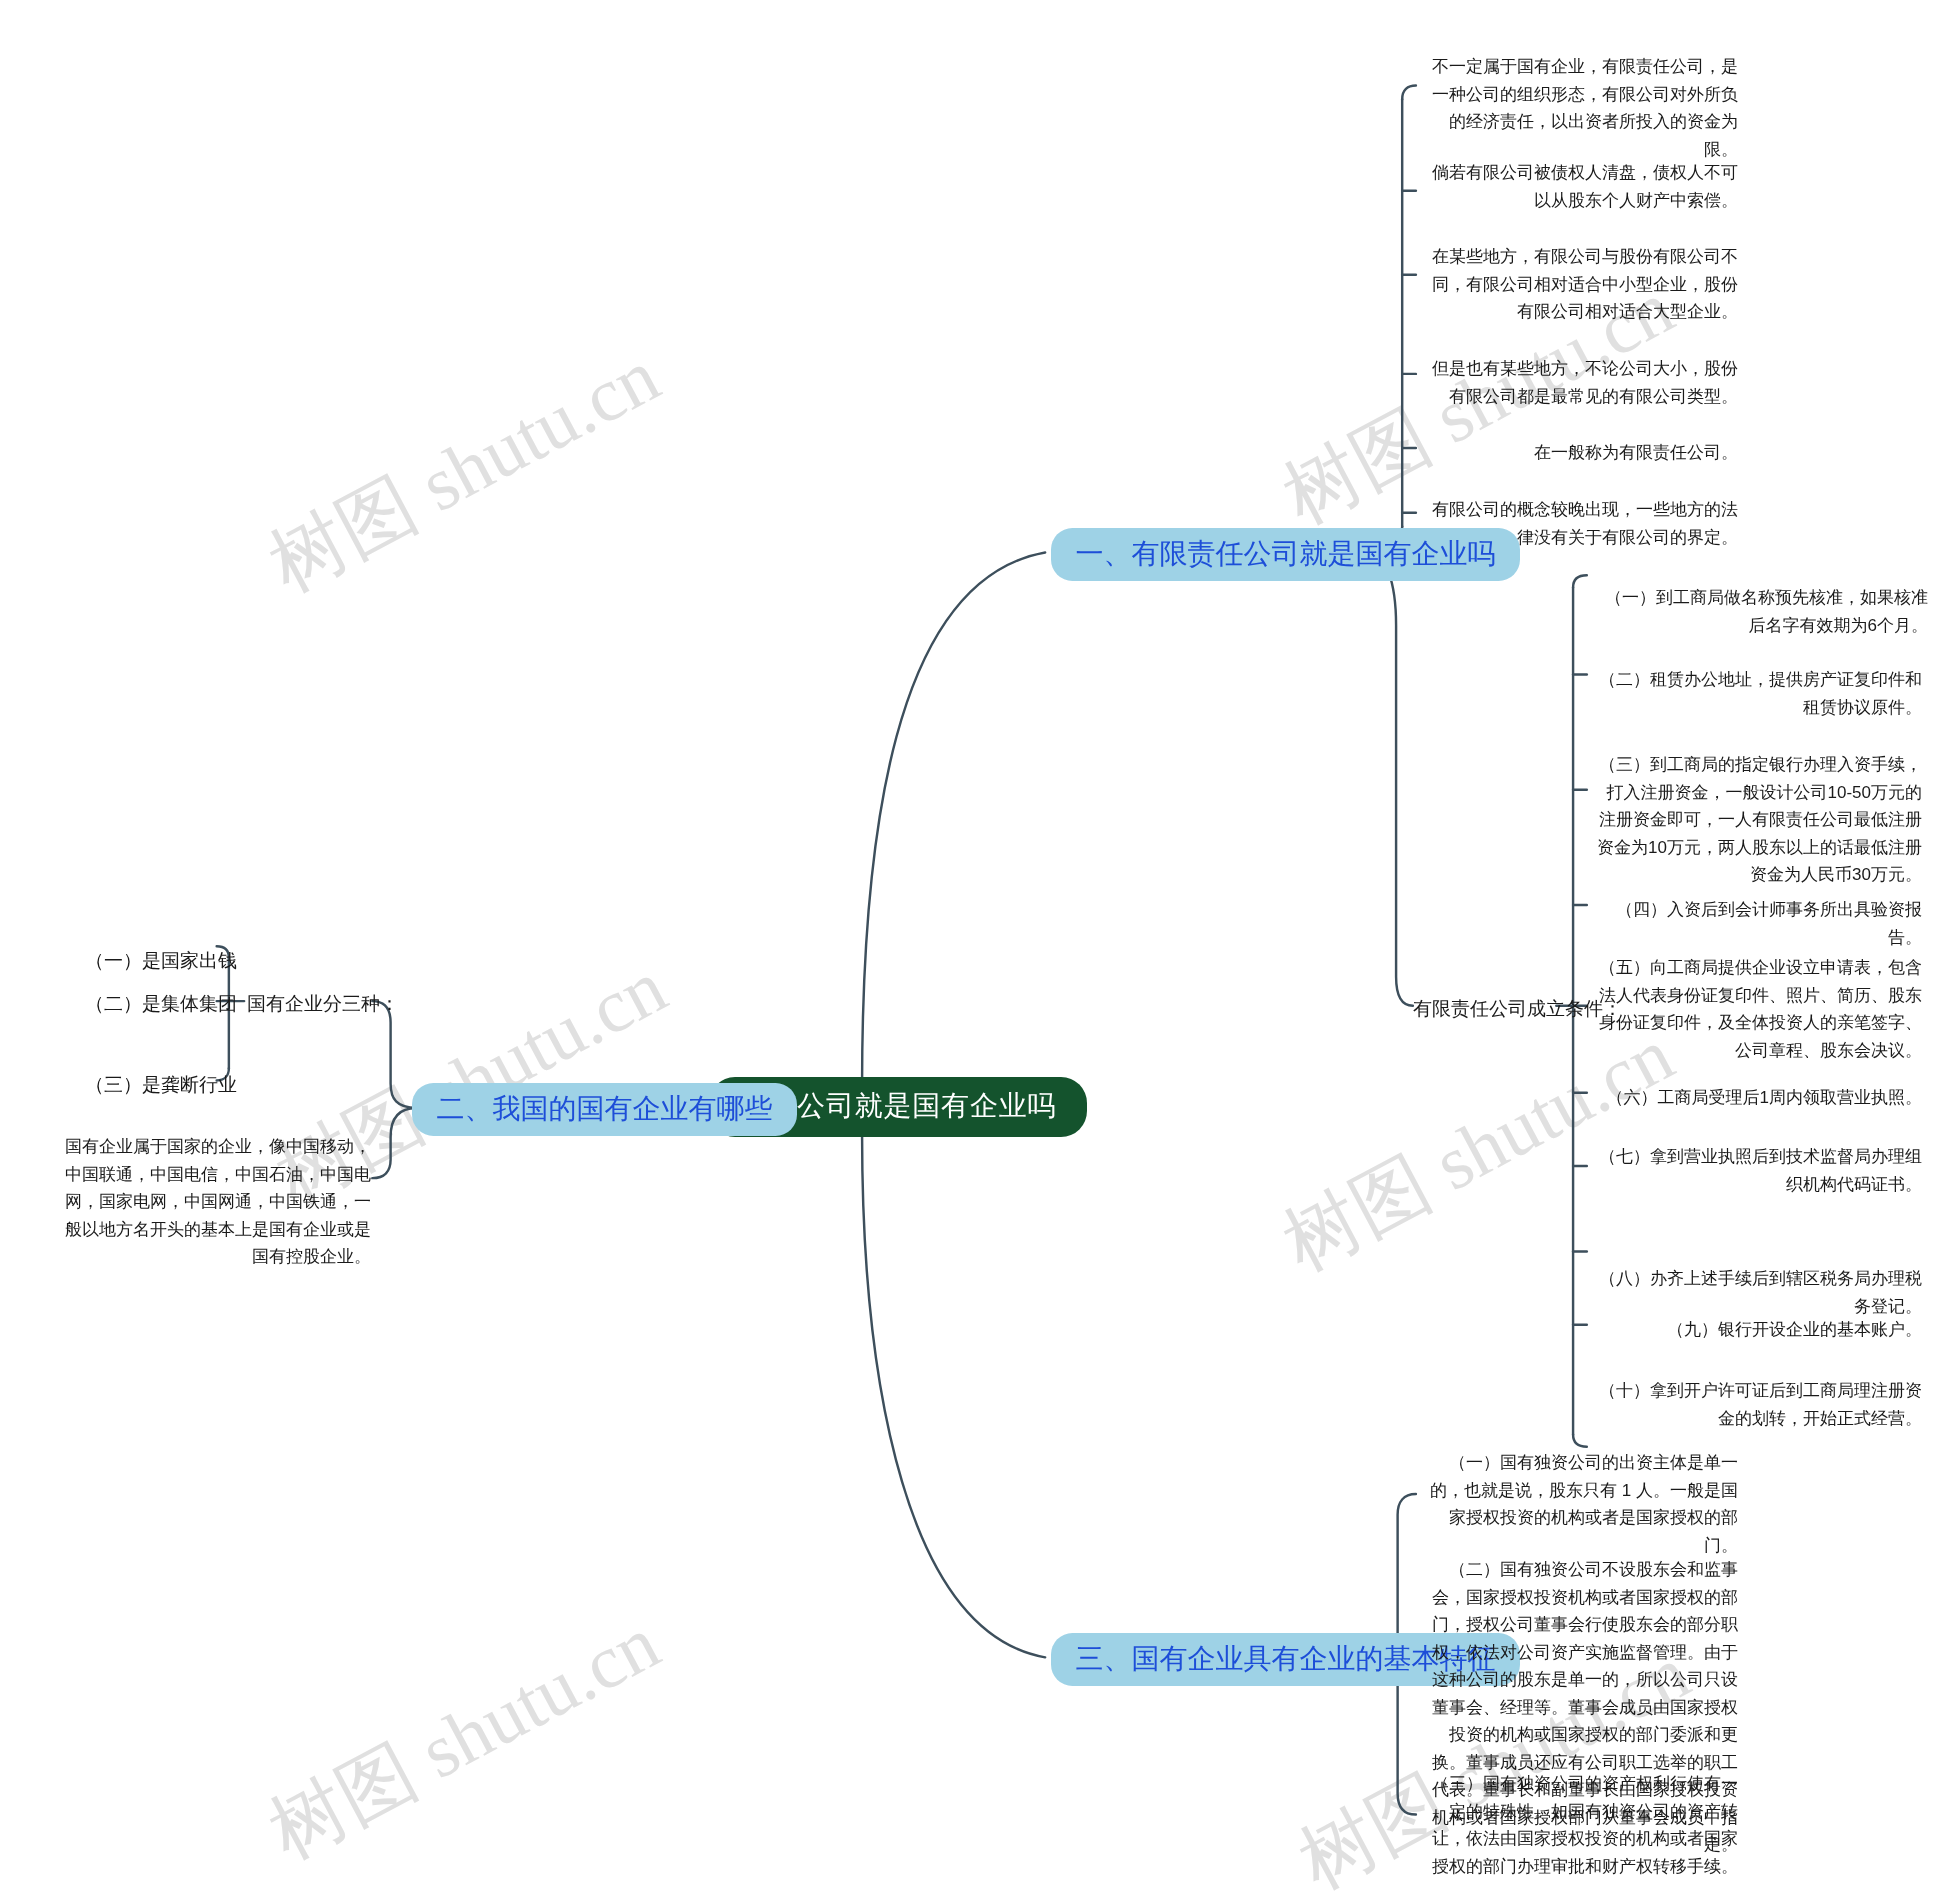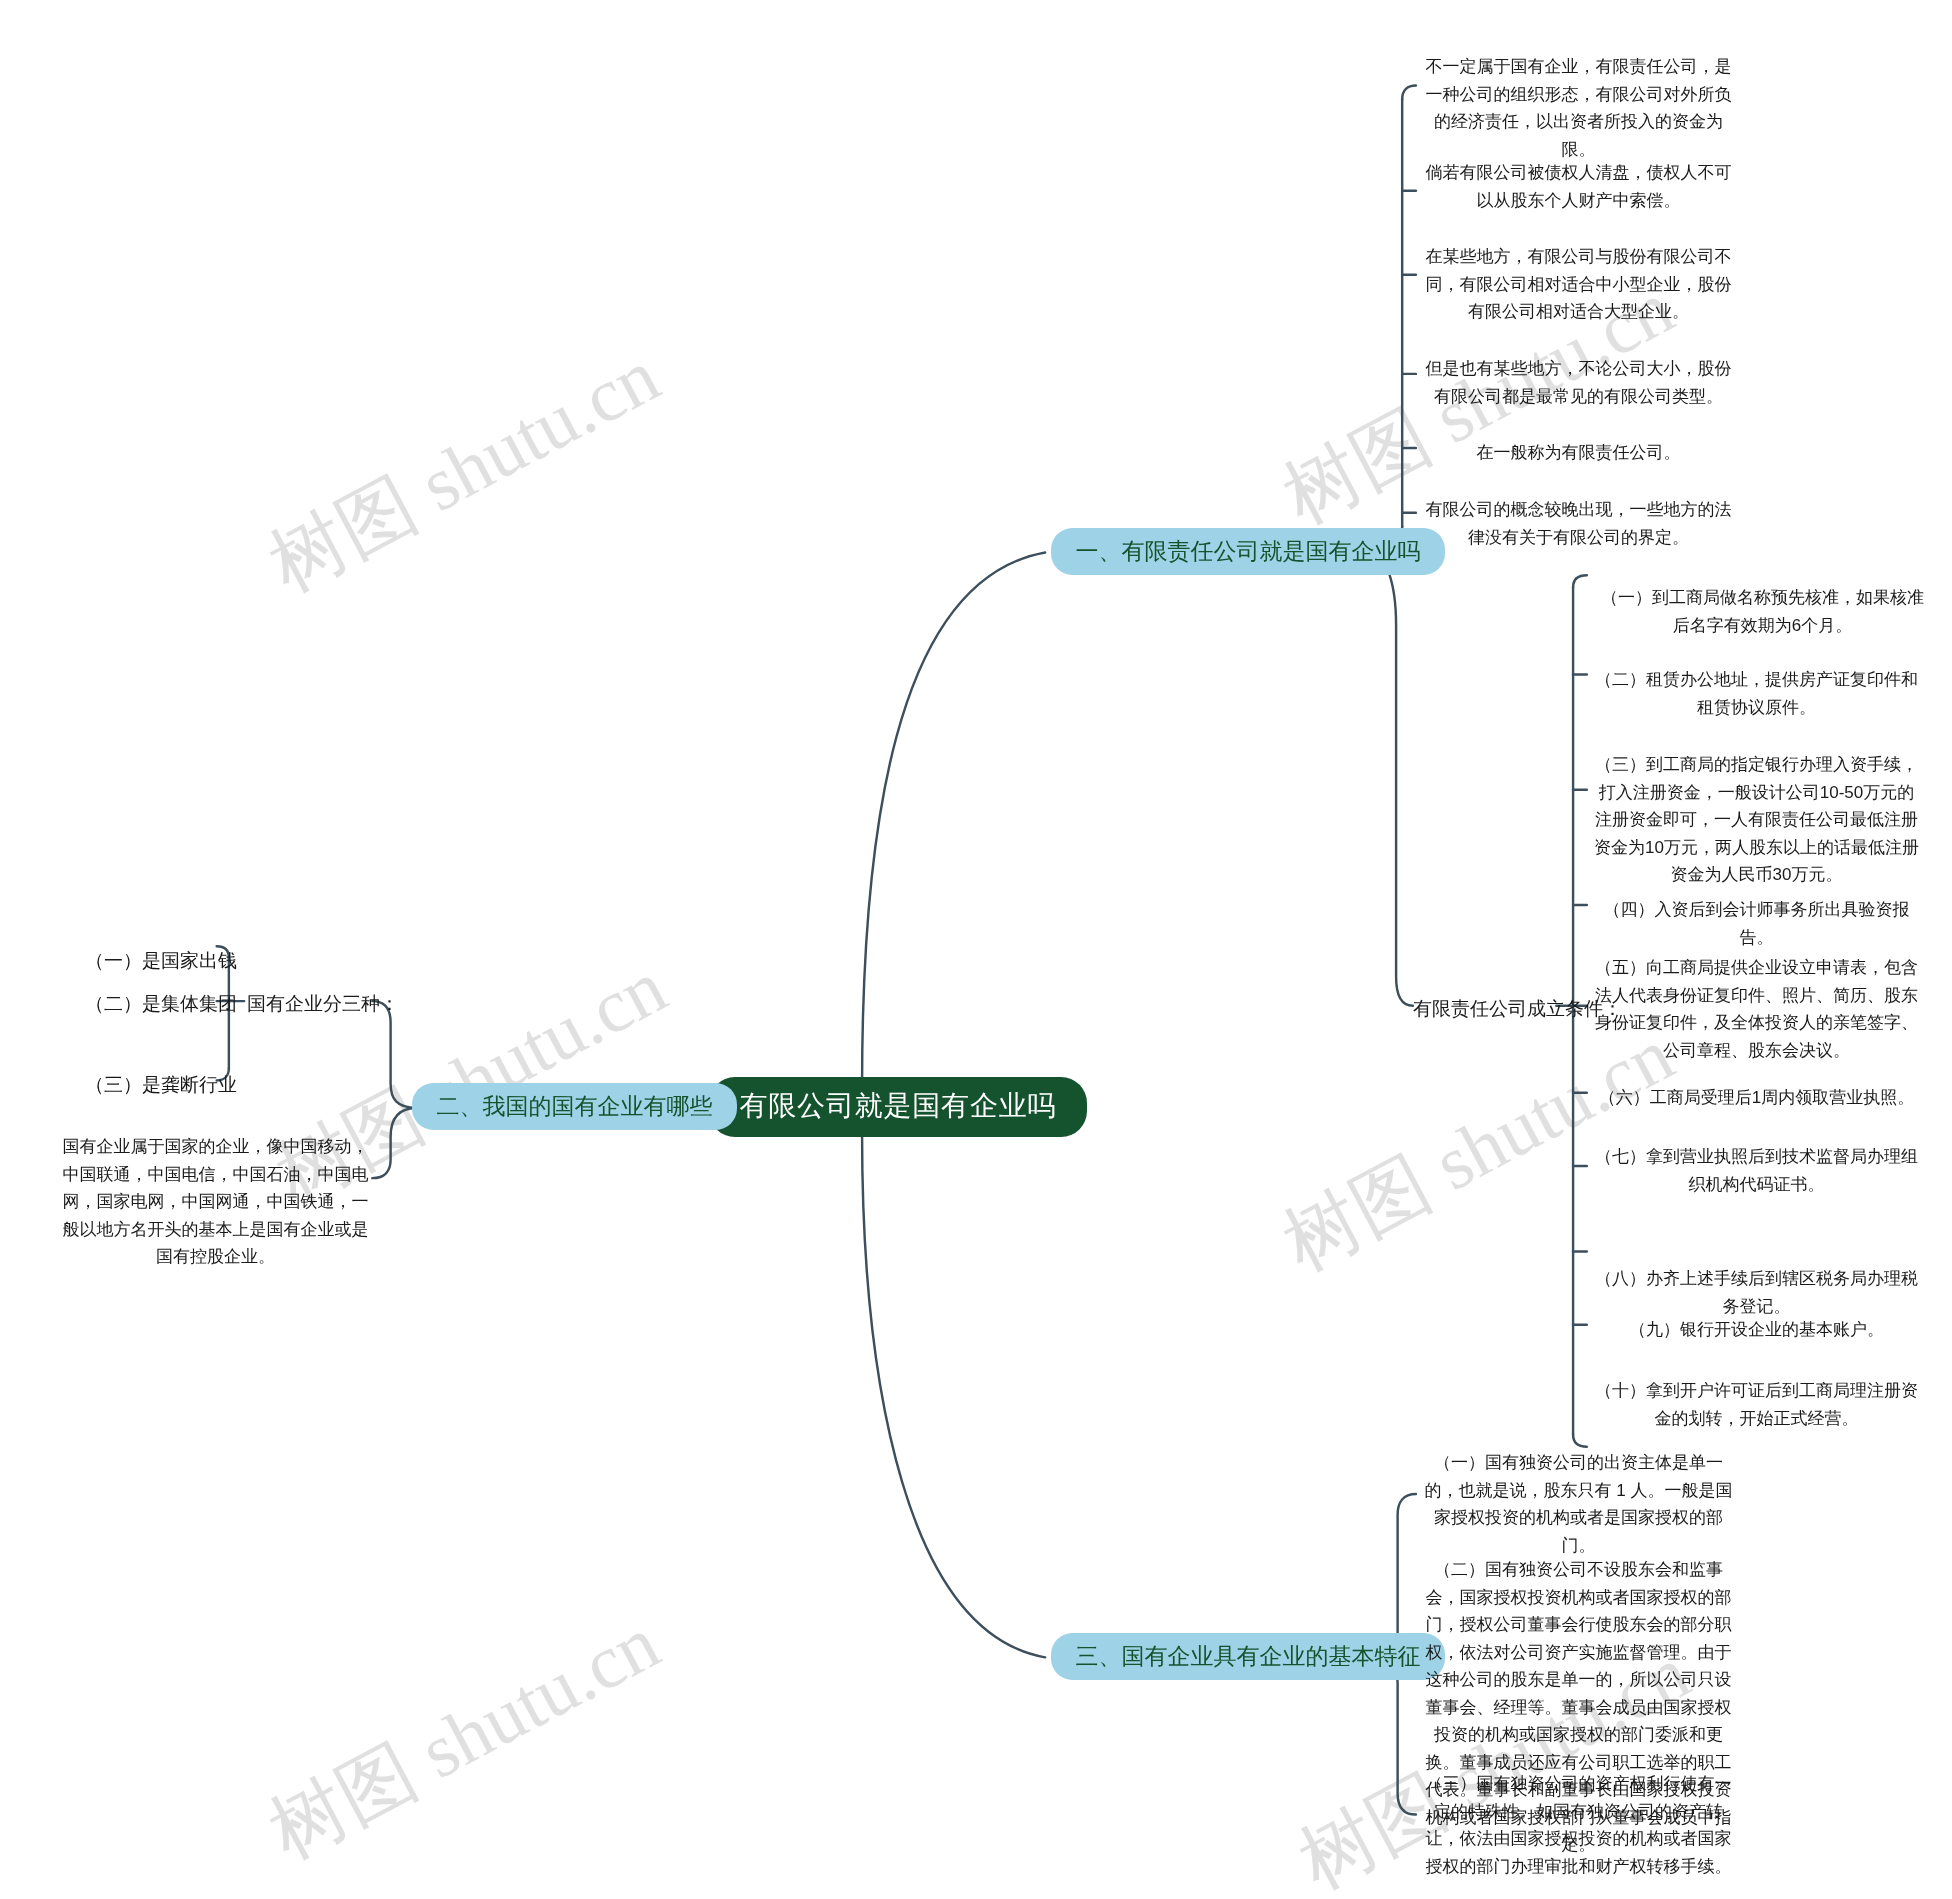--- a/index.html
+++ b/index.html
@@ -52,33 +52,33 @@
     color: #ffffff;
     border-radius: 26px;
     font-size: 28px;
     letter-spacing: 0.8px;
     padding: 13px 30.5px 14.5px 30.5px;
     white-space: nowrap;
     line-height: 1.15;
   }
   .branch-node {
     background: #9ed2e6;
-    color: #14532d;
+    color: #1d4ed8;
     border-radius: 21.4px;
-    font-size: 23px;
+    font-size: 28px;
     padding: 10px 24.4px 10.7px 24.4px;
     white-space: nowrap;
     line-height: 1.15;
   }
   .leaf {
     font-size: 17px;
     line-height: 1.62;
     color: #1a1a1a;
     z-index: 3;
-    text-align: center;
+    text-align: right;
   }
   .leaf-sm {
     font-size: 19px;
     line-height: 1.6;
     white-space: nowrap;
   }
 </style>
 </head>
 <body>
 

